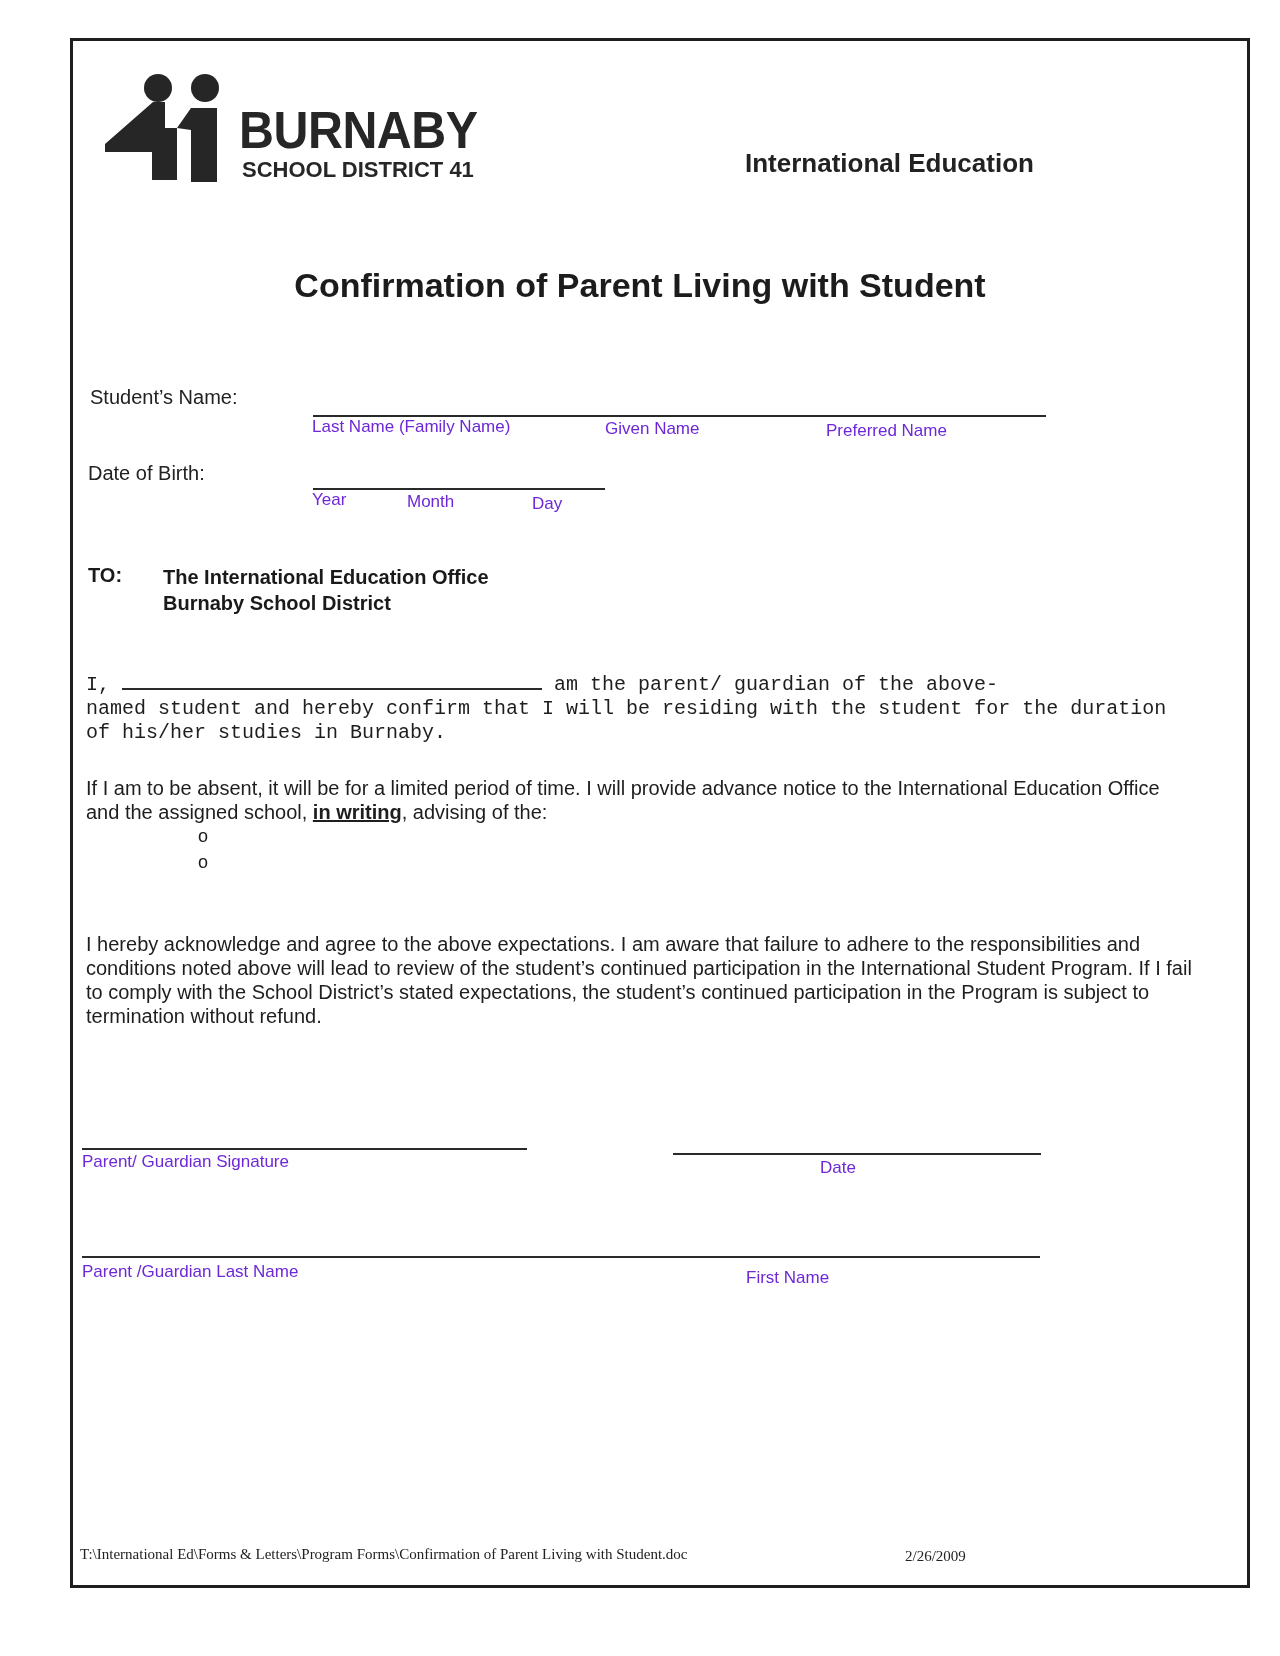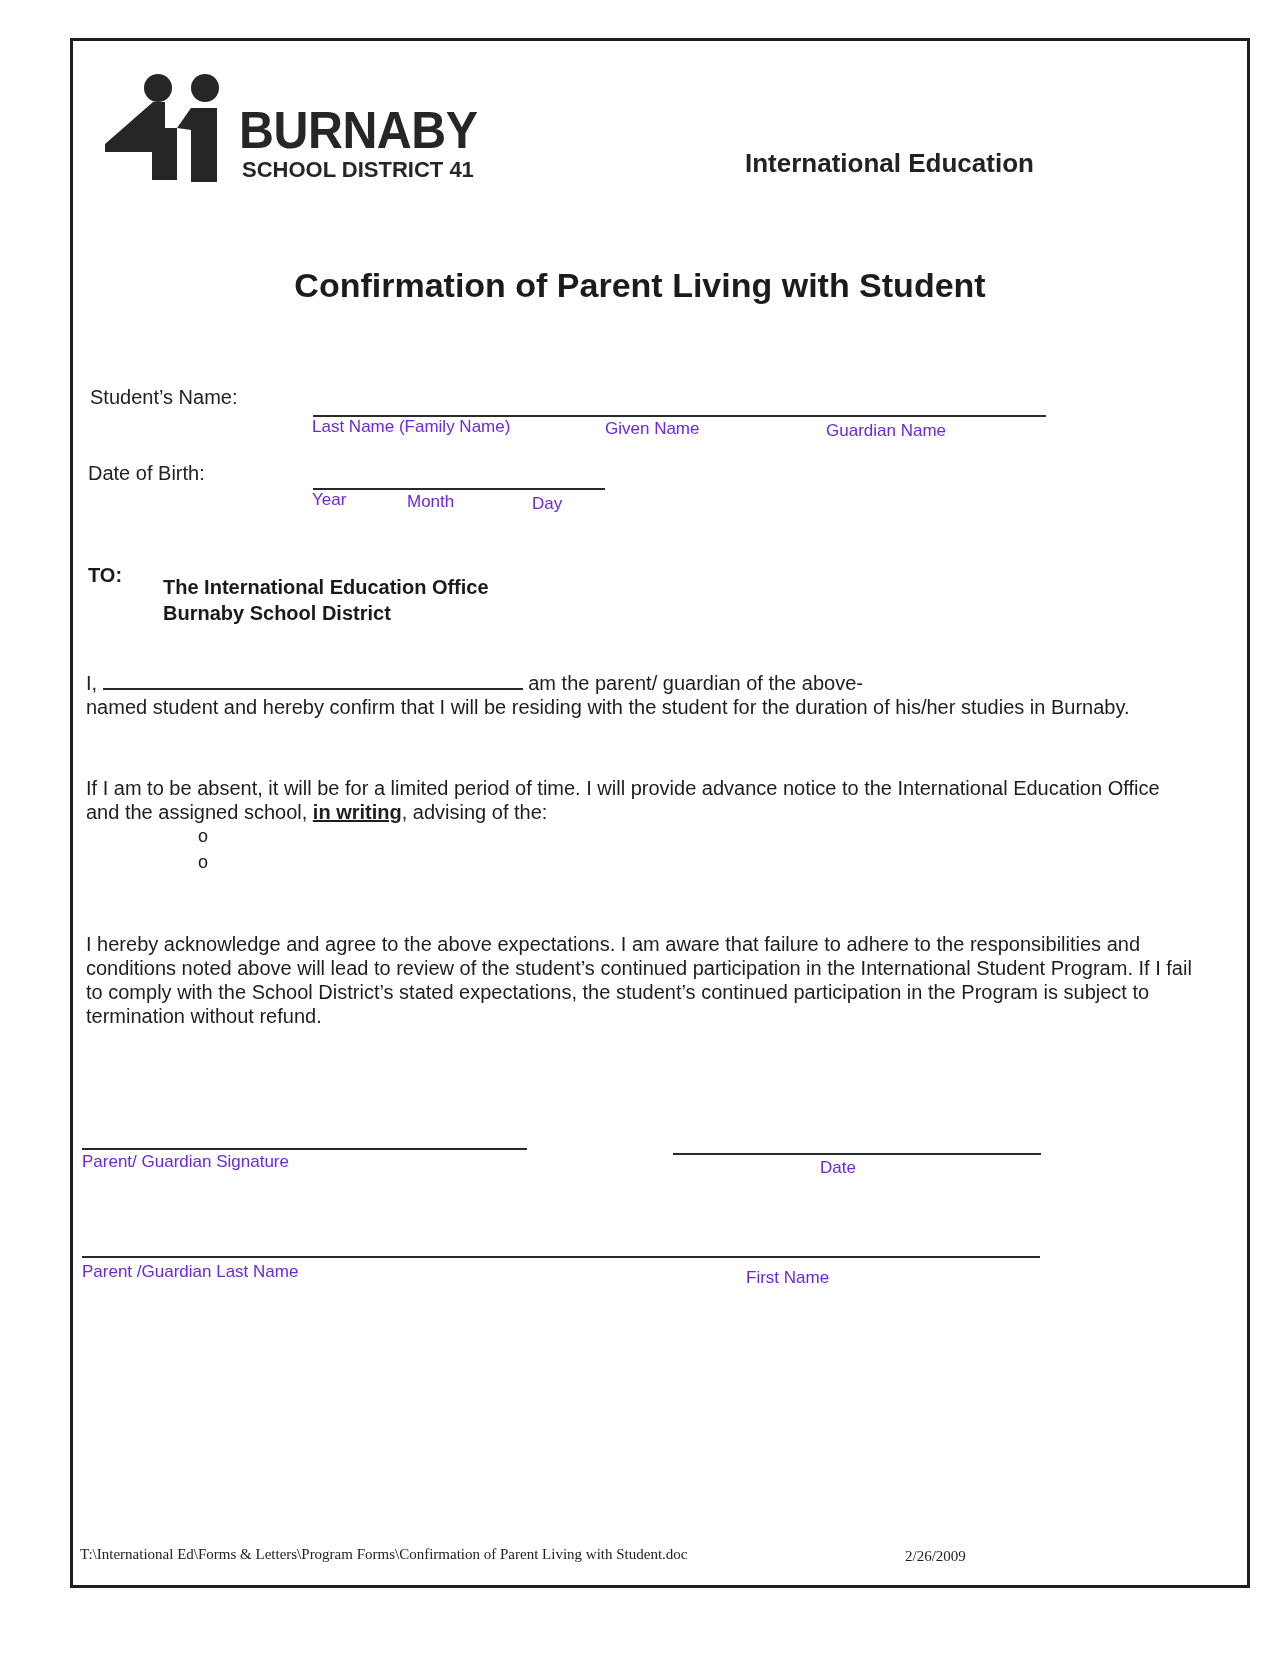--- a/index.html
+++ b/index.html
@@ -12,21 +12,21 @@
   .logo svg { position:absolute; left:0; top:0; }
   .logo .t1 { position:absolute; left:137px; top:10px; font-size:22px; letter-spacing:0.2px; color:#262626; }
   .logo .t2 { position:absolute; left:134px; top:28px; font-size:52px; font-weight:bold; color:#262626; letter-spacing:-0.5px; transform:scaleX(0.93); transform-origin:left; }
   .logo .t3 { position:absolute; left:137px; top:85px; font-size:22px; font-weight:bold; color:#262626; }
   .dept { left:745px; top:148px; font-size:26px; font-weight:bold; color:#222; }
   .title { left:0; width:1280px; top:266px; text-align:center; font-size:34px; font-weight:bold; color:#1c1c1c; }
   .lbl { font-size:20px; color:#222; }
   .sub { font-size:17px; color:#6d28d9; }
   .line { position:absolute; height:0; border-top:2px solid #2a2a2a; }
   .to-head { left:88px; top:564px; font-size:20px; font-weight:bold; }
-  .to-addr { left:163px; top:564px; font-size:20px; font-weight:bold; line-height:26px;margin-top:10px; }
+  .to-addr { left:163px; top:564px; font-size:20px; font-weight:bold; line-height:26px; }
   .para { left:86px; width:1110px; font-size:20px; line-height:24px; color:#1e1e1e; }
   .u { text-decoration:underline;font-weight:bold; }
   .bullet { position:absolute; left:198px; font-size:18px; }
   .btext { position:absolute; left:234px; width:960px; font-size:20px; line-height:24px; }
   .footer { font-family:"Liberation Serif", serif; font-size:15px; color:#222; }
 </style>
 </head>
 <body>
 
 <div class="frame"></div>
@@ -42,35 +42,35 @@
   <span class="t3">SCHOOL DISTRICT 41</span>
 </div>
 
 <div class="abs dept">International Education</div>
 <div class="abs title">Confirmation of Parent Living with Student</div>
 
 <div class="abs lbl" style="left:90px;top:386px;">Student’s Name:</div>
 <div class="line" style="left:313px;top:415px;width:733px;"></div>
 <div class="abs sub" style="left:312px;top:417px;">Last Name (Family Name)</div>
 <div class="abs sub" style="left:605px;top:419px;">Given Name</div>
-<div class="abs sub" style="left:826px;top:421px;">Guardian Name</div>
+<div class="abs sub" style="left:826px;top:421px;">Preferred Name</div>
 
 <div class="abs lbl" style="left:88px;top:462px;">Date of Birth:</div>
 <div class="line" style="left:313px;top:488px;width:292px;"></div>
 <div class="abs sub" style="left:312px;top:490px;">Year</div>
 <div class="abs sub" style="left:407px;top:492px;">Month</div>
 <div class="abs sub" style="left:532px;top:494px;">Day</div>
 
 <div class="abs to-head">TO:</div>
 <div class="abs to-addr">
   <div>The International Education Office</div>
   <div>Burnaby School District</div>
 </div>
 
-<div class="abs para" style="top:670px;">
+<div class="abs para" style="top:670px;font-family:Liberation Mono, monospace;">
   <div>
     <span>I,</span>
     <span style="display:inline-block;width:420px;border-bottom:2px solid #2a2a2a;height:18px;vertical-align:baseline;"></span>
     <span>am the parent/ guardian of the above-</span>
   </div>
   <div>named student and hereby confirm that I will be residing with the student for the duration of his/her studies in Burnaby.</div>
 </div>
 
 <div class="abs para" style="top:776px;">
   <span>If I am to be absent, it will be for a limited period of time.  I will provide advance notice to the International Education Office and the assigned school, </span><span class="u">in writing</span><span>, advising of the:</span>

